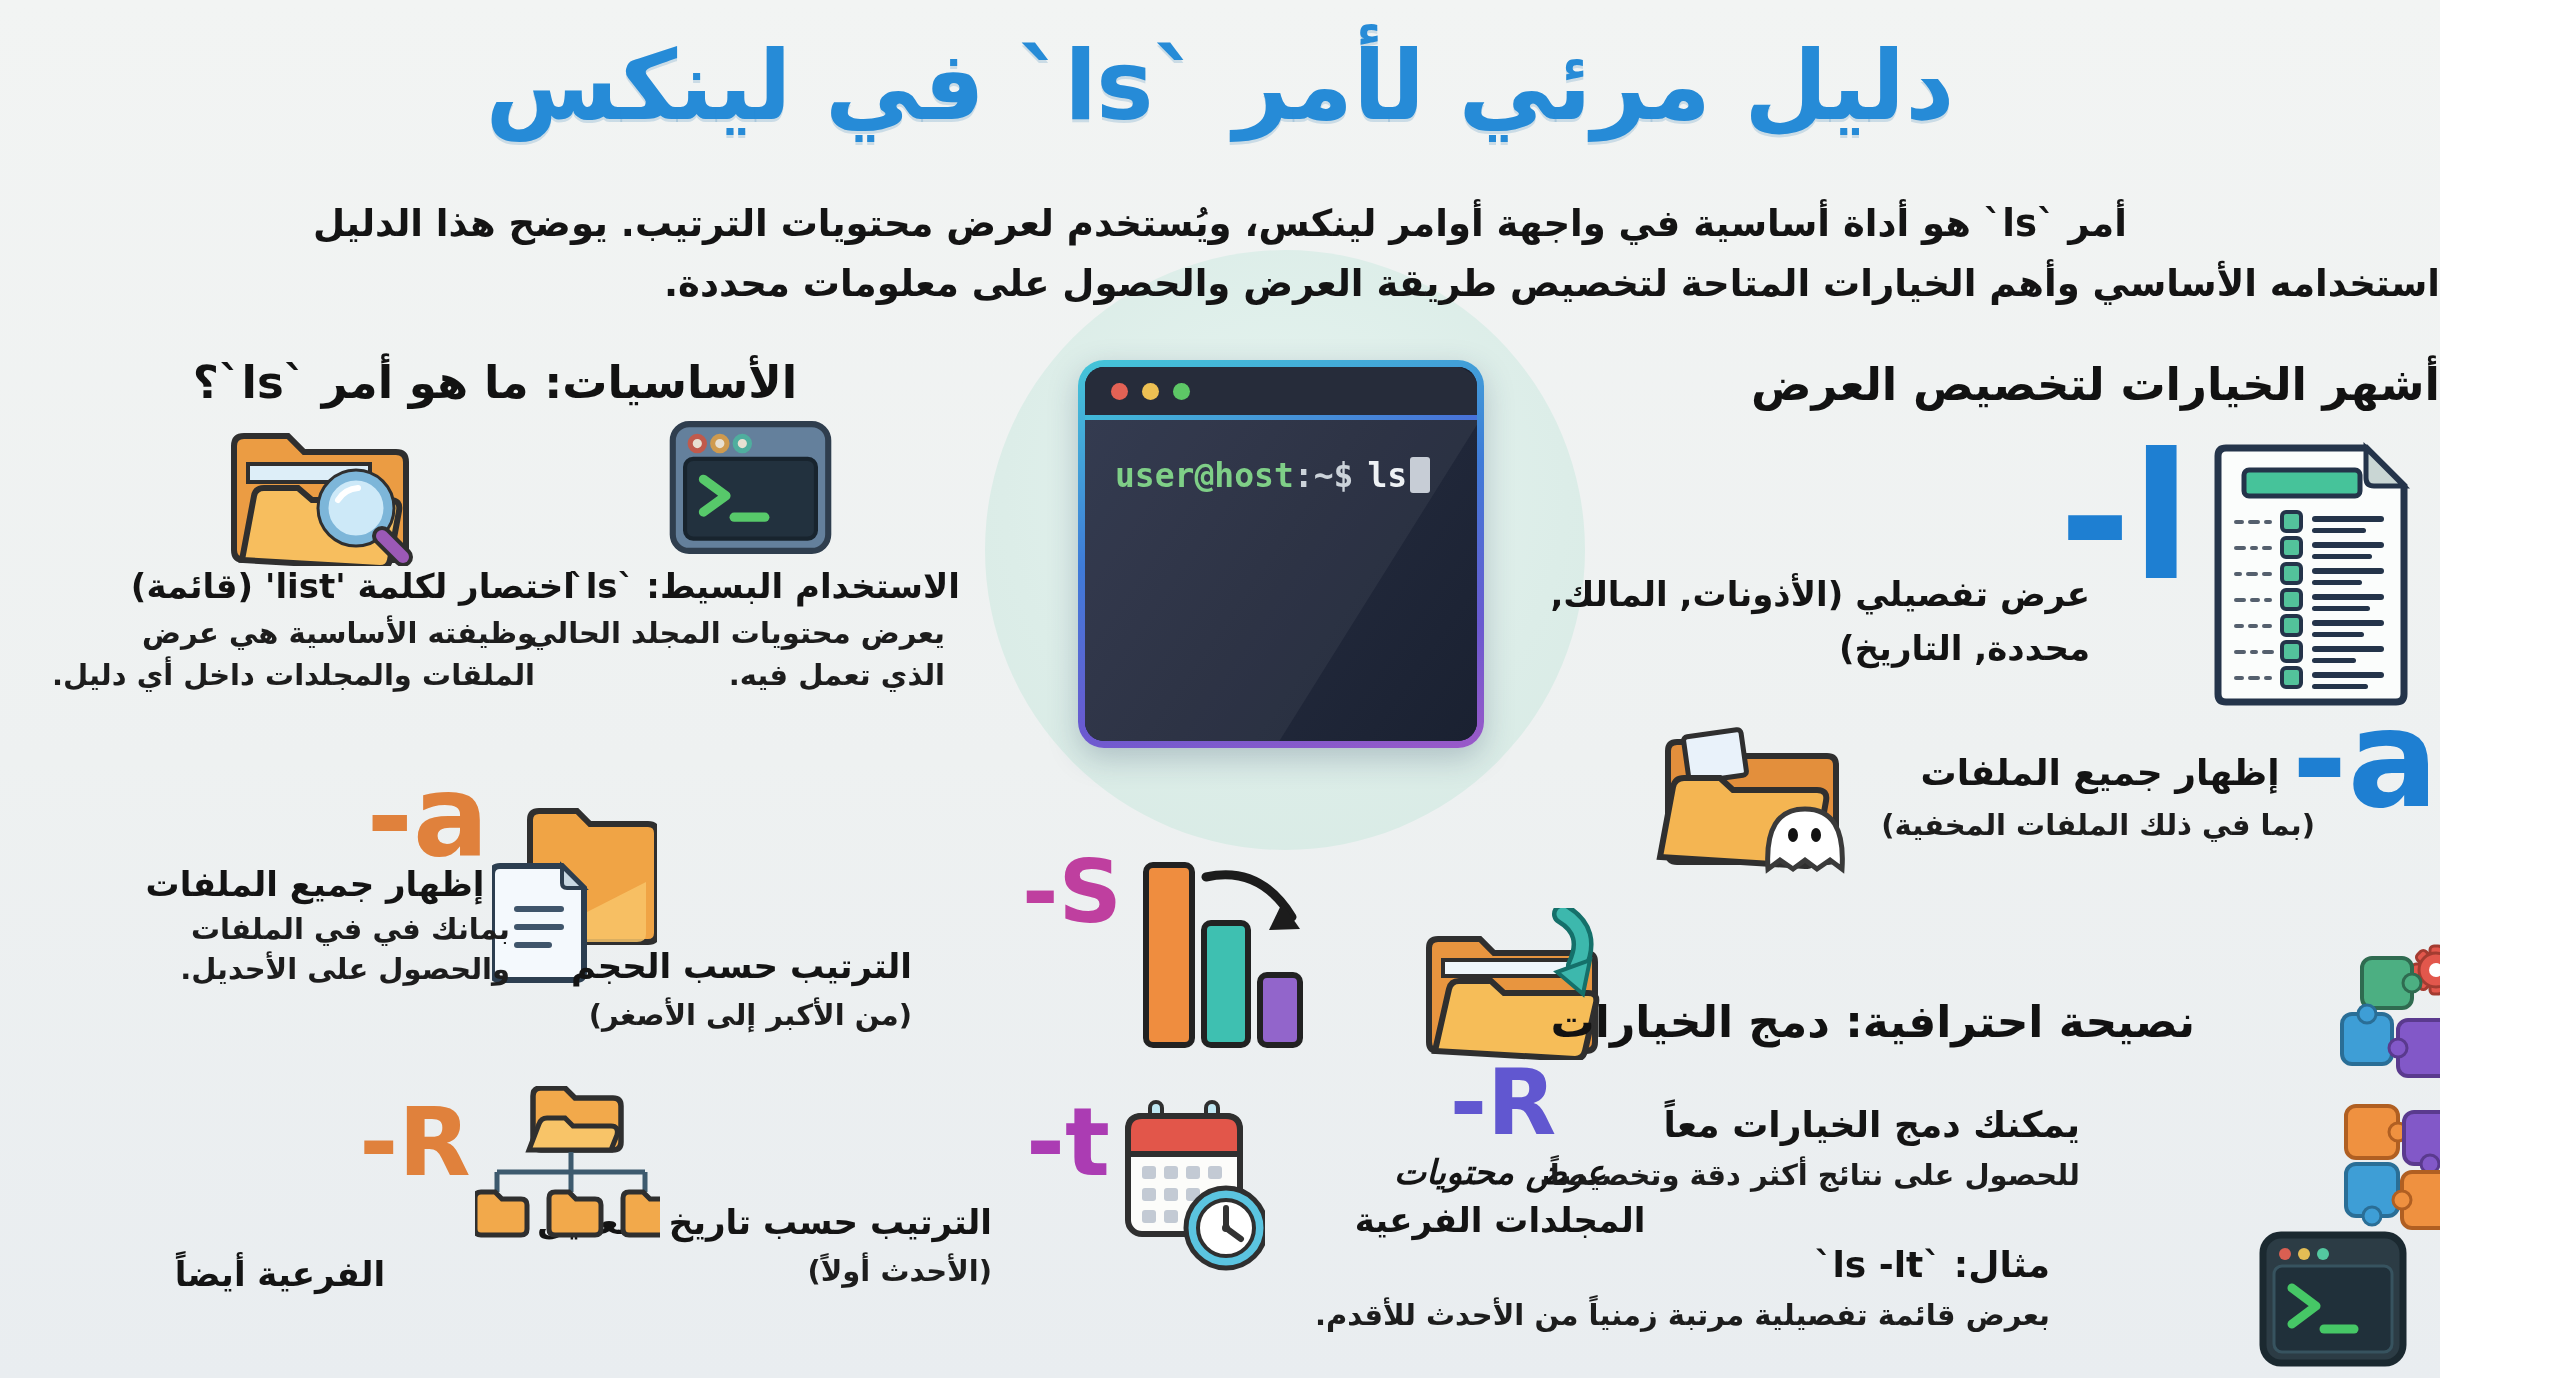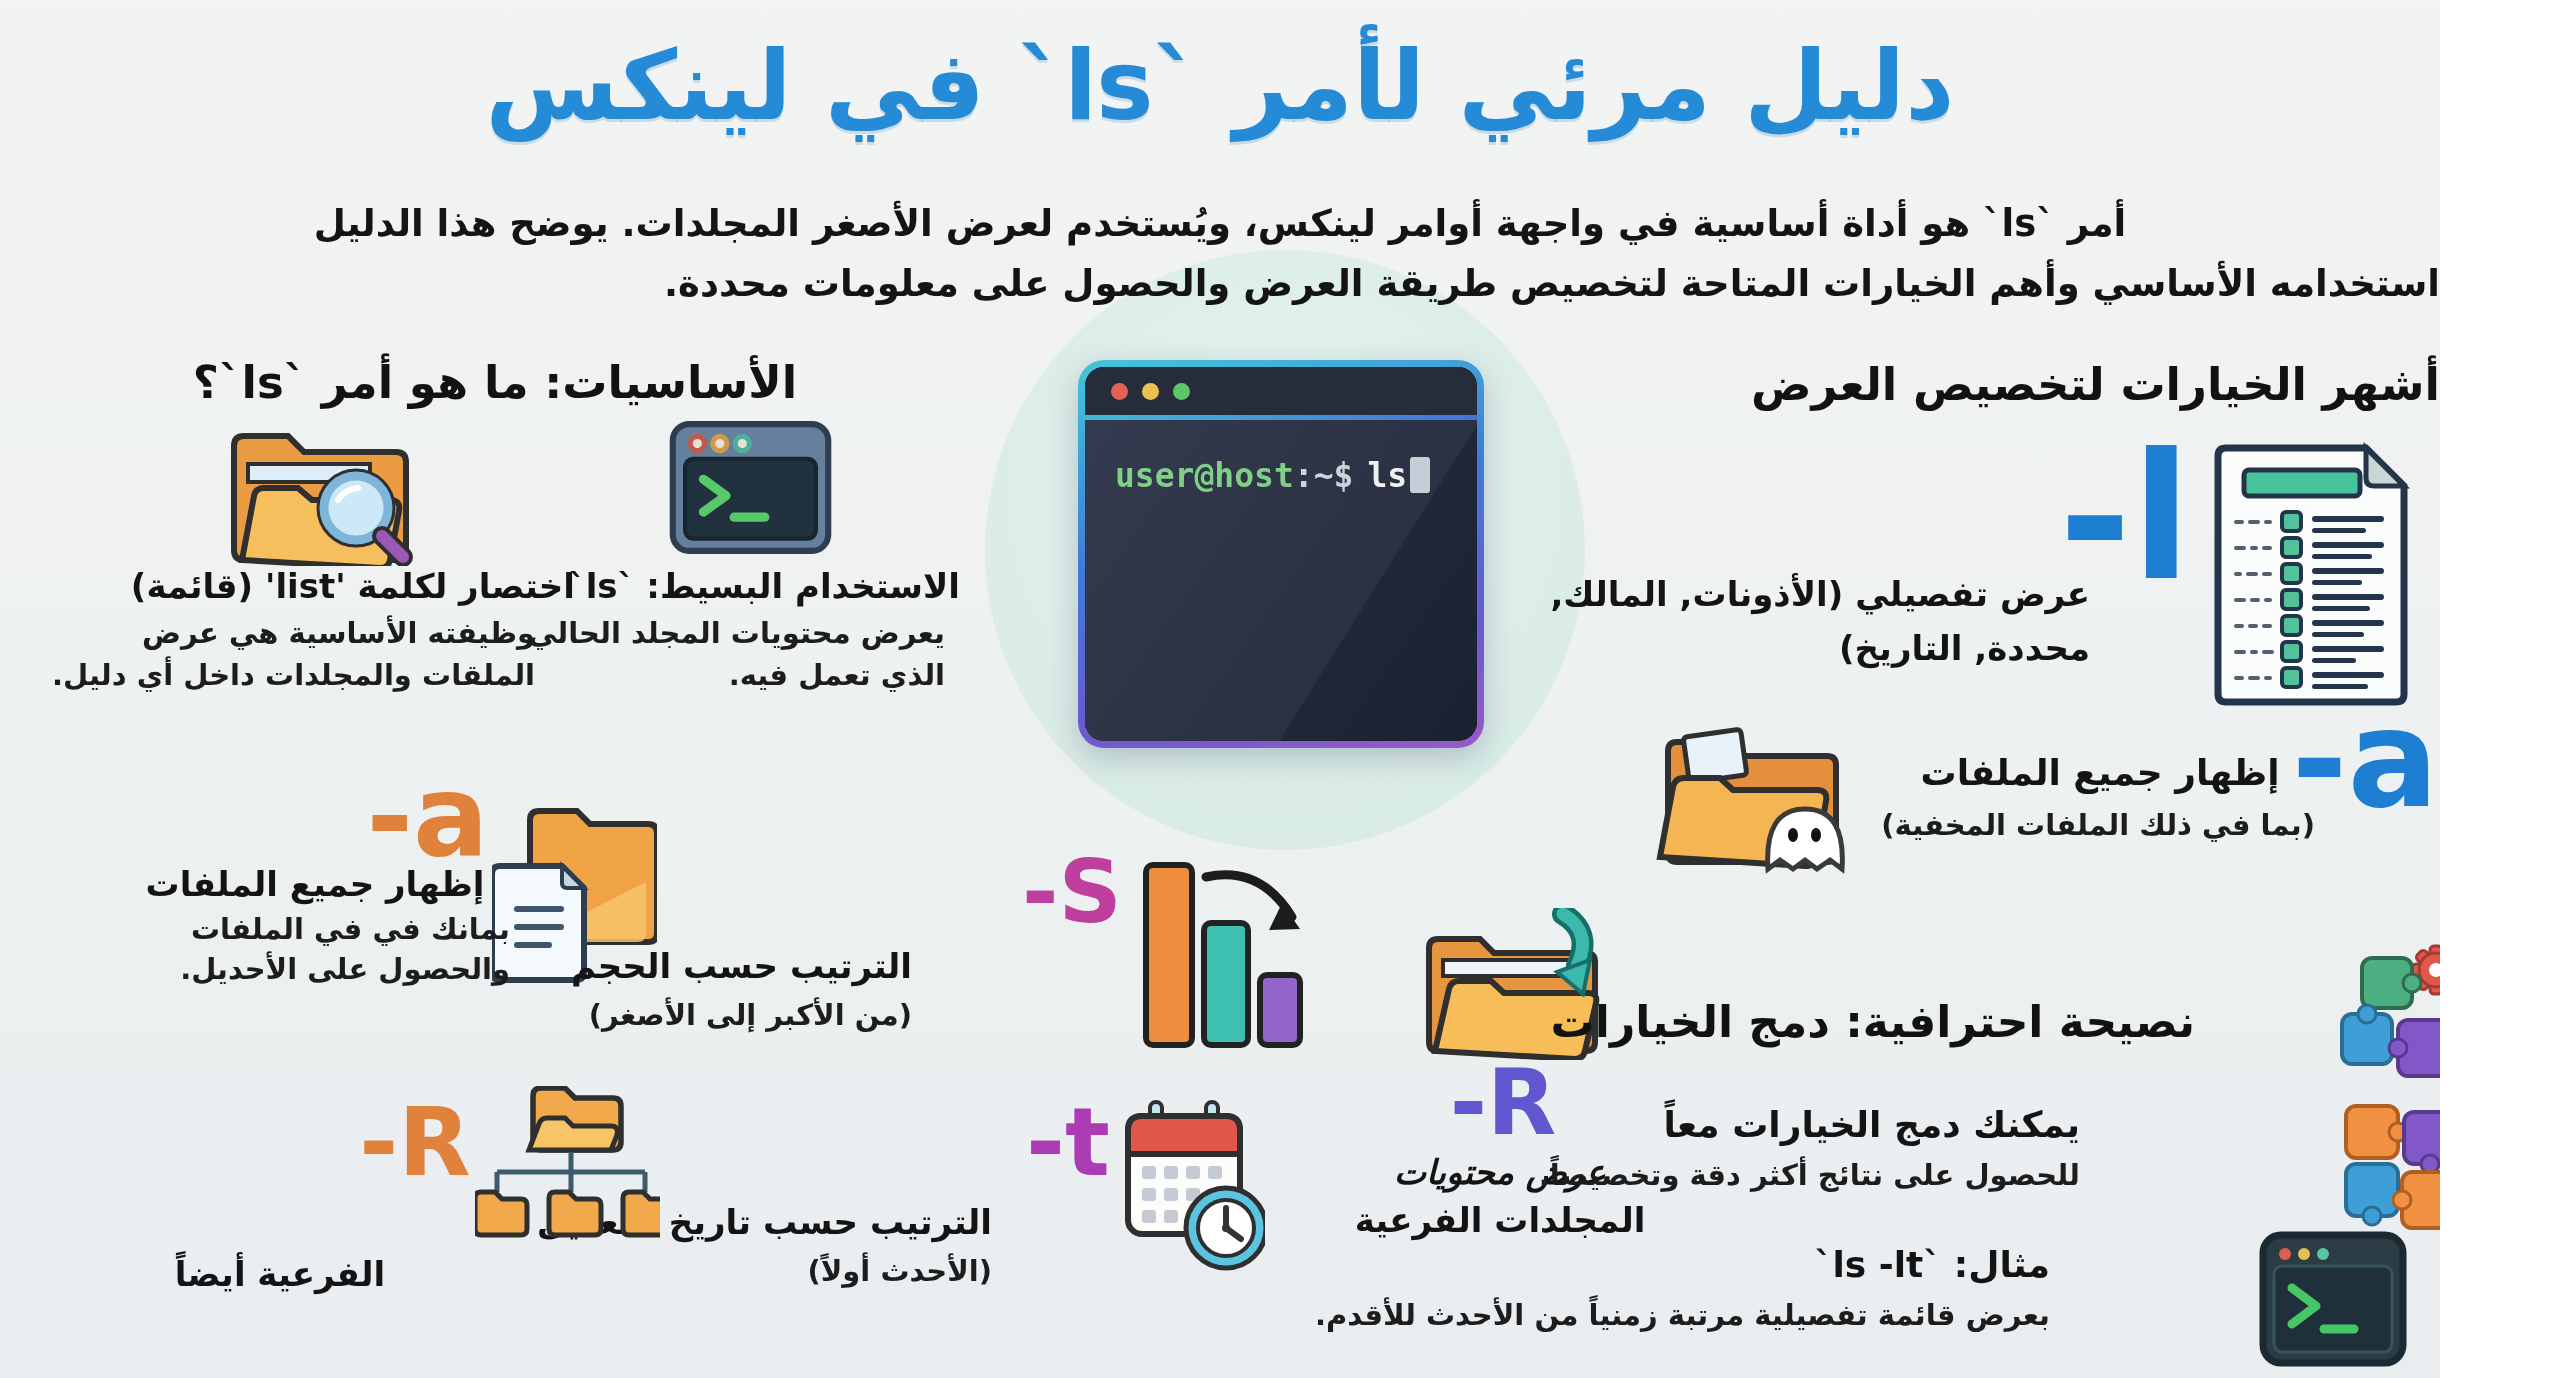--- a/index.html
+++ b/index.html
@@ -46,21 +46,21 @@
   .fl-pur{color:#ab3cb3;} .fl-ind{color:#6157d0;}
 </style>
 </head>
 <body>
 
 <div id="canvas">
 
   <div class="abs bg-circle"></div>
 
   <div class="abs main-title nowrap" dir="rtl">دليل مرئي لأمر `ls` في لينكس</div>
-  <div class="abs sub sub1 nowrap" dir="rtl">أمر `ls` هو أداة أساسية في واجهة أوامر لينكس، ويُستخدم لعرض الأصغر المجلدات. يوضح هذا الدليل</div>
+  <div class="abs sub sub1 nowrap" dir="rtl">أمر `ls` هو أداة أساسية في واجهة أوامر لينكس، ويُستخدم لعرض محتويات الترتيب. يوضح هذا الدليل</div>
   <div class="abs sub sub2 nowrap" dir="rtl">استخدامه الأساسي وأهم الخيارات المتاحة لتخصيص طريقة العرض والحصول على معلومات محددة.</div>
 
   <div class="abs term">
     <div class="term-in">
       <div class="term-bar">
         <span class="dot dot-r"></span>
         <span class="dot dot-y"></span>
         <span class="dot dot-g"></span>
       </div>
       <div class="term-div"></div>

